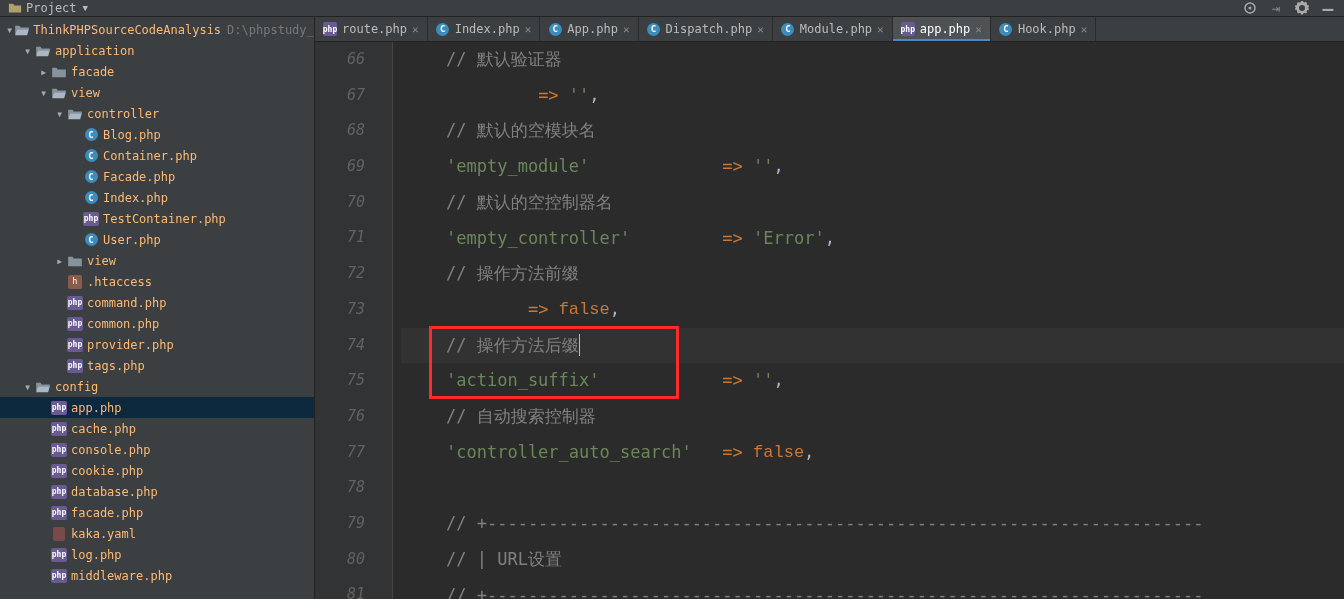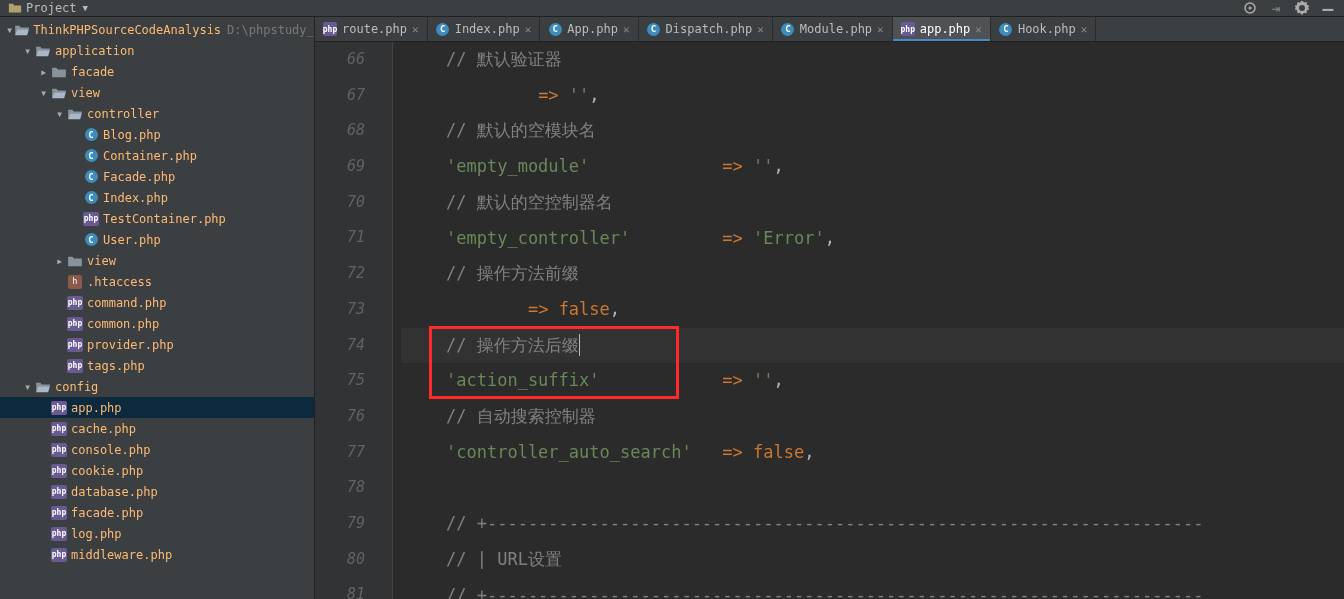--- a/index.html
+++ b/index.html
@@ -49,21 +49,21 @@
   .gutter { width:50px; background:#313335; text-align:right; color:#606366; font-size:15px; line-height:35.7px; padding-right:12px; padding-top:0; }
   .gutter .gline { height:35.7px;font-style:italic; }
   .foldcol { width:16px; background:#313335; border-right:1px solid #444; }
   .code { flex:1; position:relative; font-size:17px; line-height:35.7px; font-family:"Consolas",monospace; padding-left:8px; }
   .code .line { position:absolute; left:8px; right:0; height:35.7px; display:flex; align-items:center; white-space:pre; }
   .code .line.hl { background:#323232; }
   .indent { display:inline-block; width:45px; }
   .tok-str { color:#6a8759; }
   .tok-cm  { color:#808080; }
   .tok-op  { color:#cc7832; }
-  .tok-kw  { color:#cc7832; }
+  .tok-kw  { color:#cc7832;font-family:Liberation Mono, monospace; }
   .tok-p   { color:#a9b7c6; }
 
   .caret { display:inline-block; width:1px; height:22px; background:#bbb; vertical-align:middle; }
 
   .red-box { position:absolute; border:3px solid #ff2a2a; pointer-events:none; }
 </style>
 </head>
 <body>
 
 <div class="root">
@@ -285,20 +285,27 @@
           <div class="tree-row" style="padding-left:38px;">
             <span class="arrow blank">▸</span>
             <span class="ico">
               <span class="icon-phpg">php</span>
             </span>
             <span class="lbl">facade.php</span>
           </div>
           <div class="tree-row" style="padding-left:38px;">
             <span class="arrow blank">▸</span>
             <span class="ico">
+              <span class="icon-y"></span>
+            </span>
+            <span class="lbl">kaka.yaml</span>
+          </div>
+          <div class="tree-row" style="padding-left:38px;">
+            <span class="arrow blank">▸</span>
+            <span class="ico">
               <span class="icon-phpg">php</span>
             </span>
             <span class="lbl">log.php</span>
           </div>
           <div class="tree-row" style="padding-left:38px;">
             <span class="arrow blank">▸</span>
             <span class="ico">
               <span class="icon-phpg">php</span>
             </span>
             <span class="lbl">middleware.php</span>

